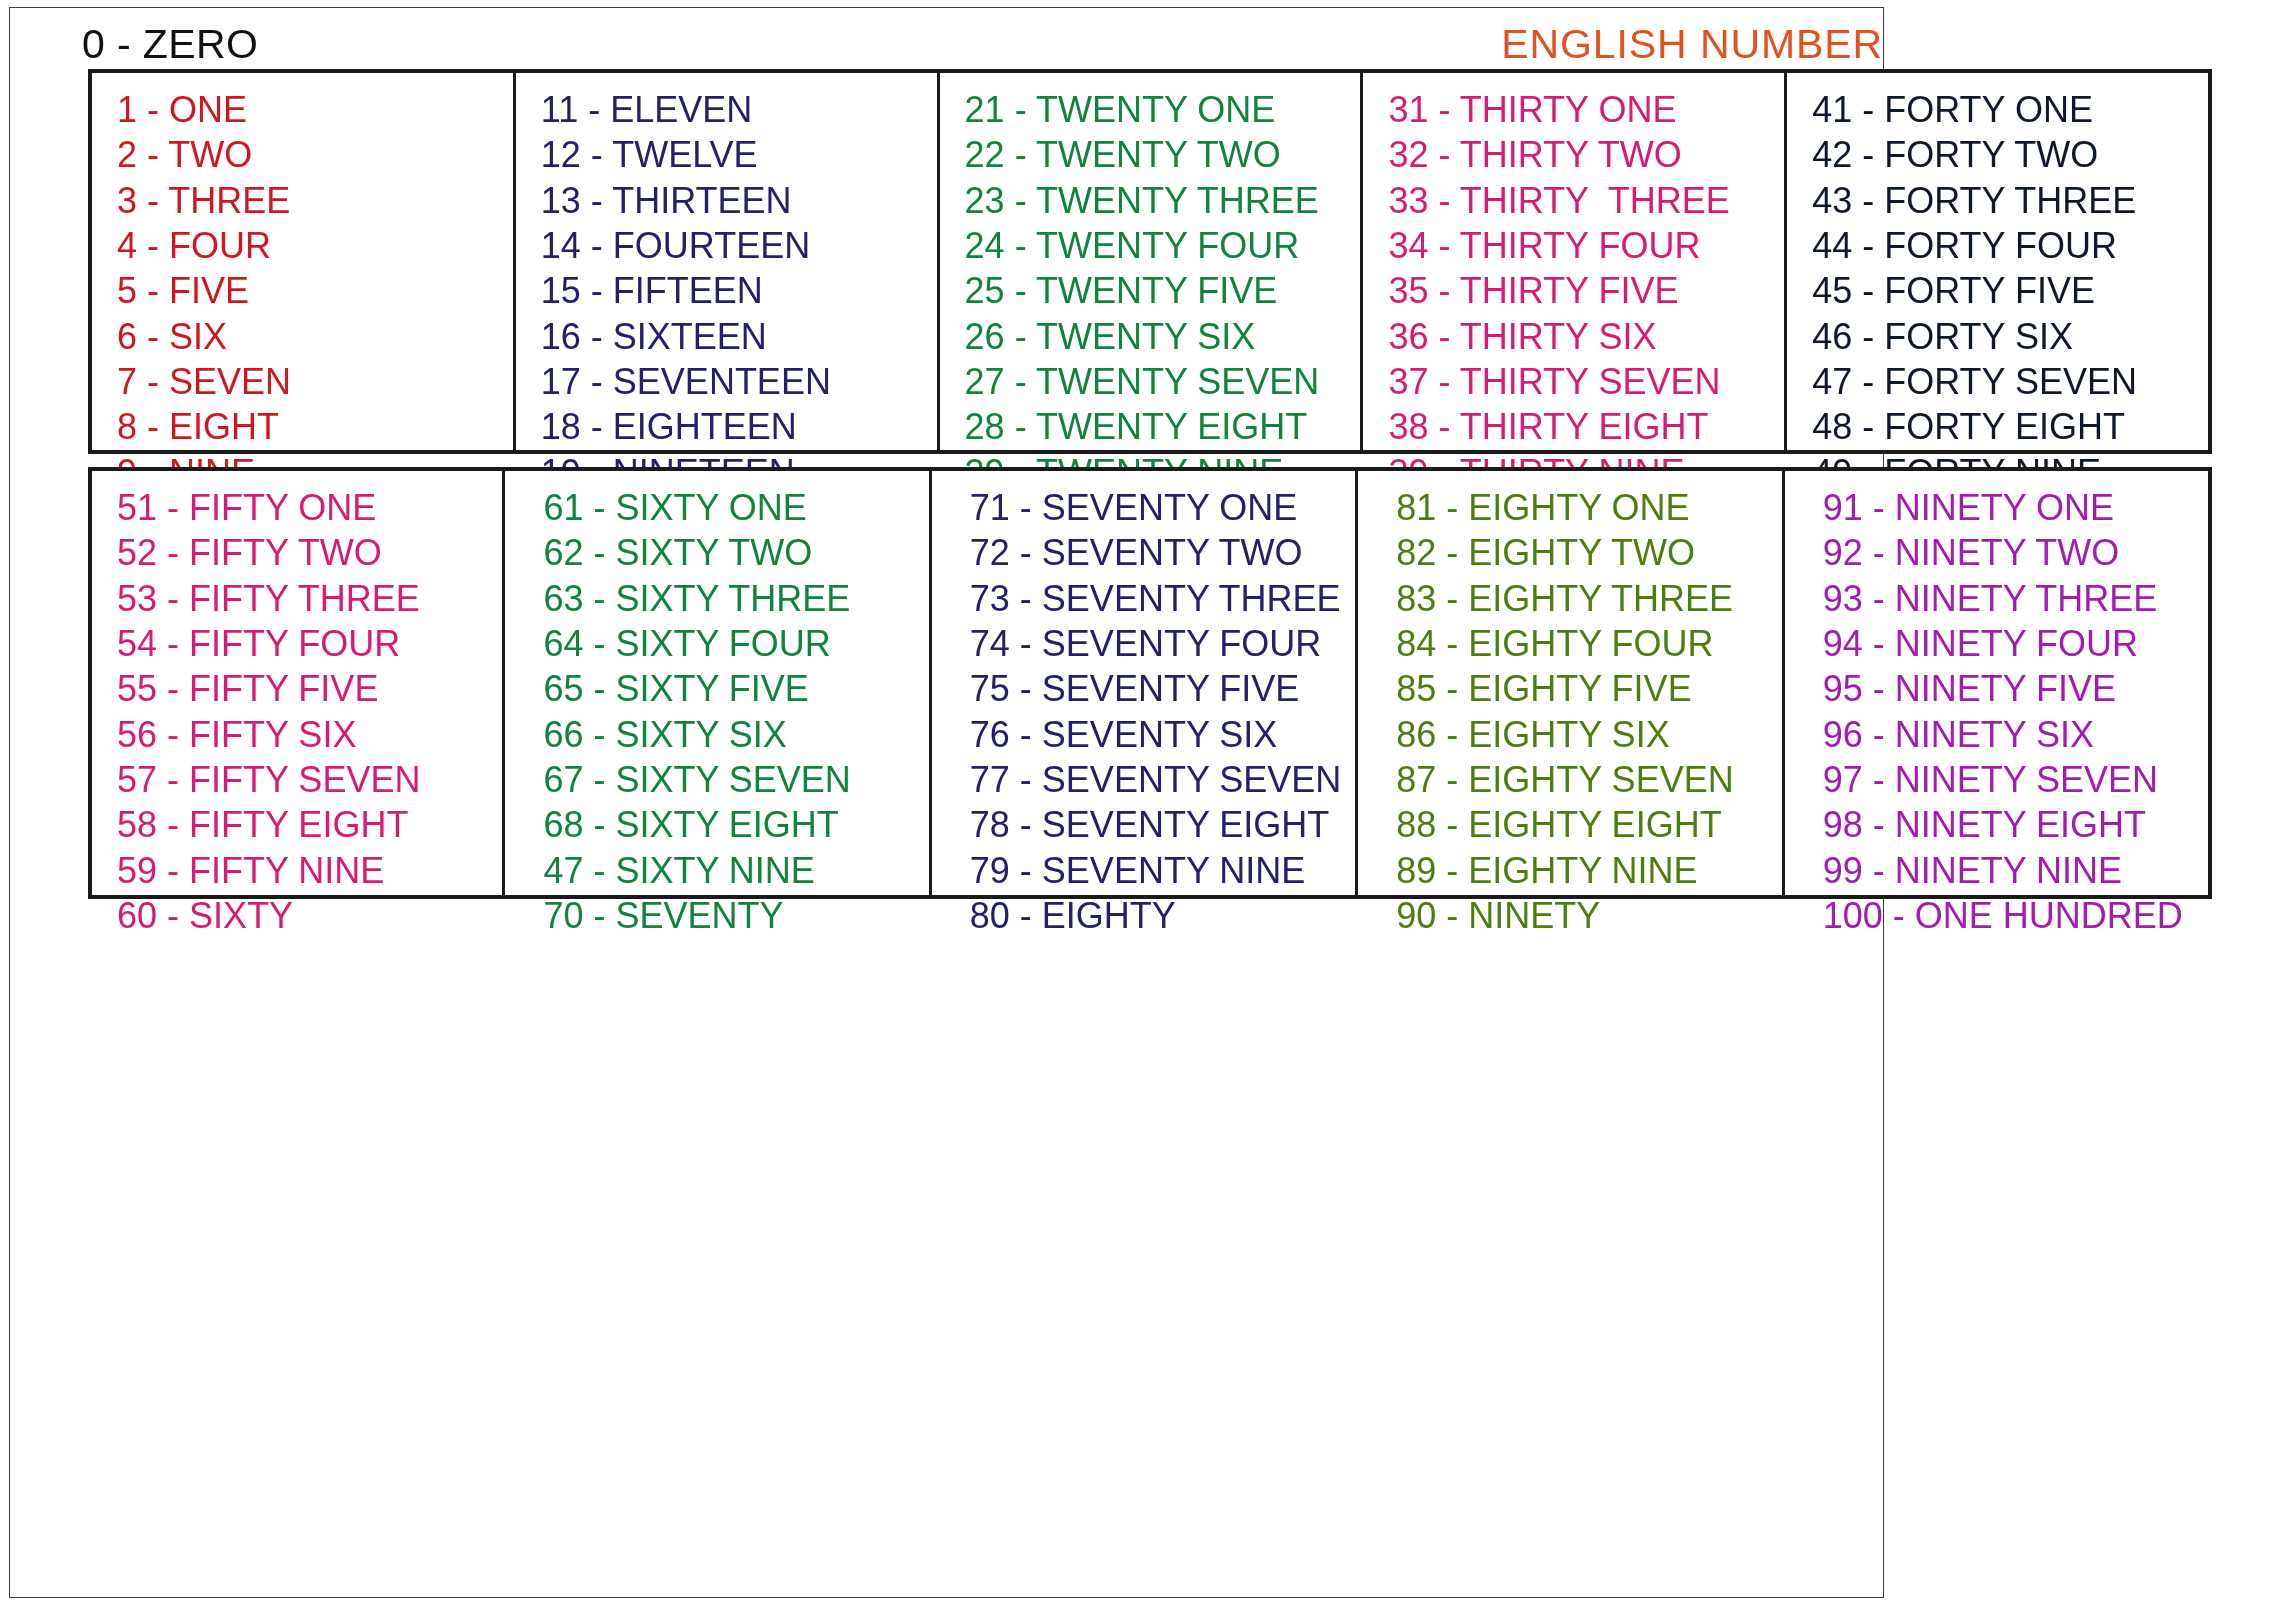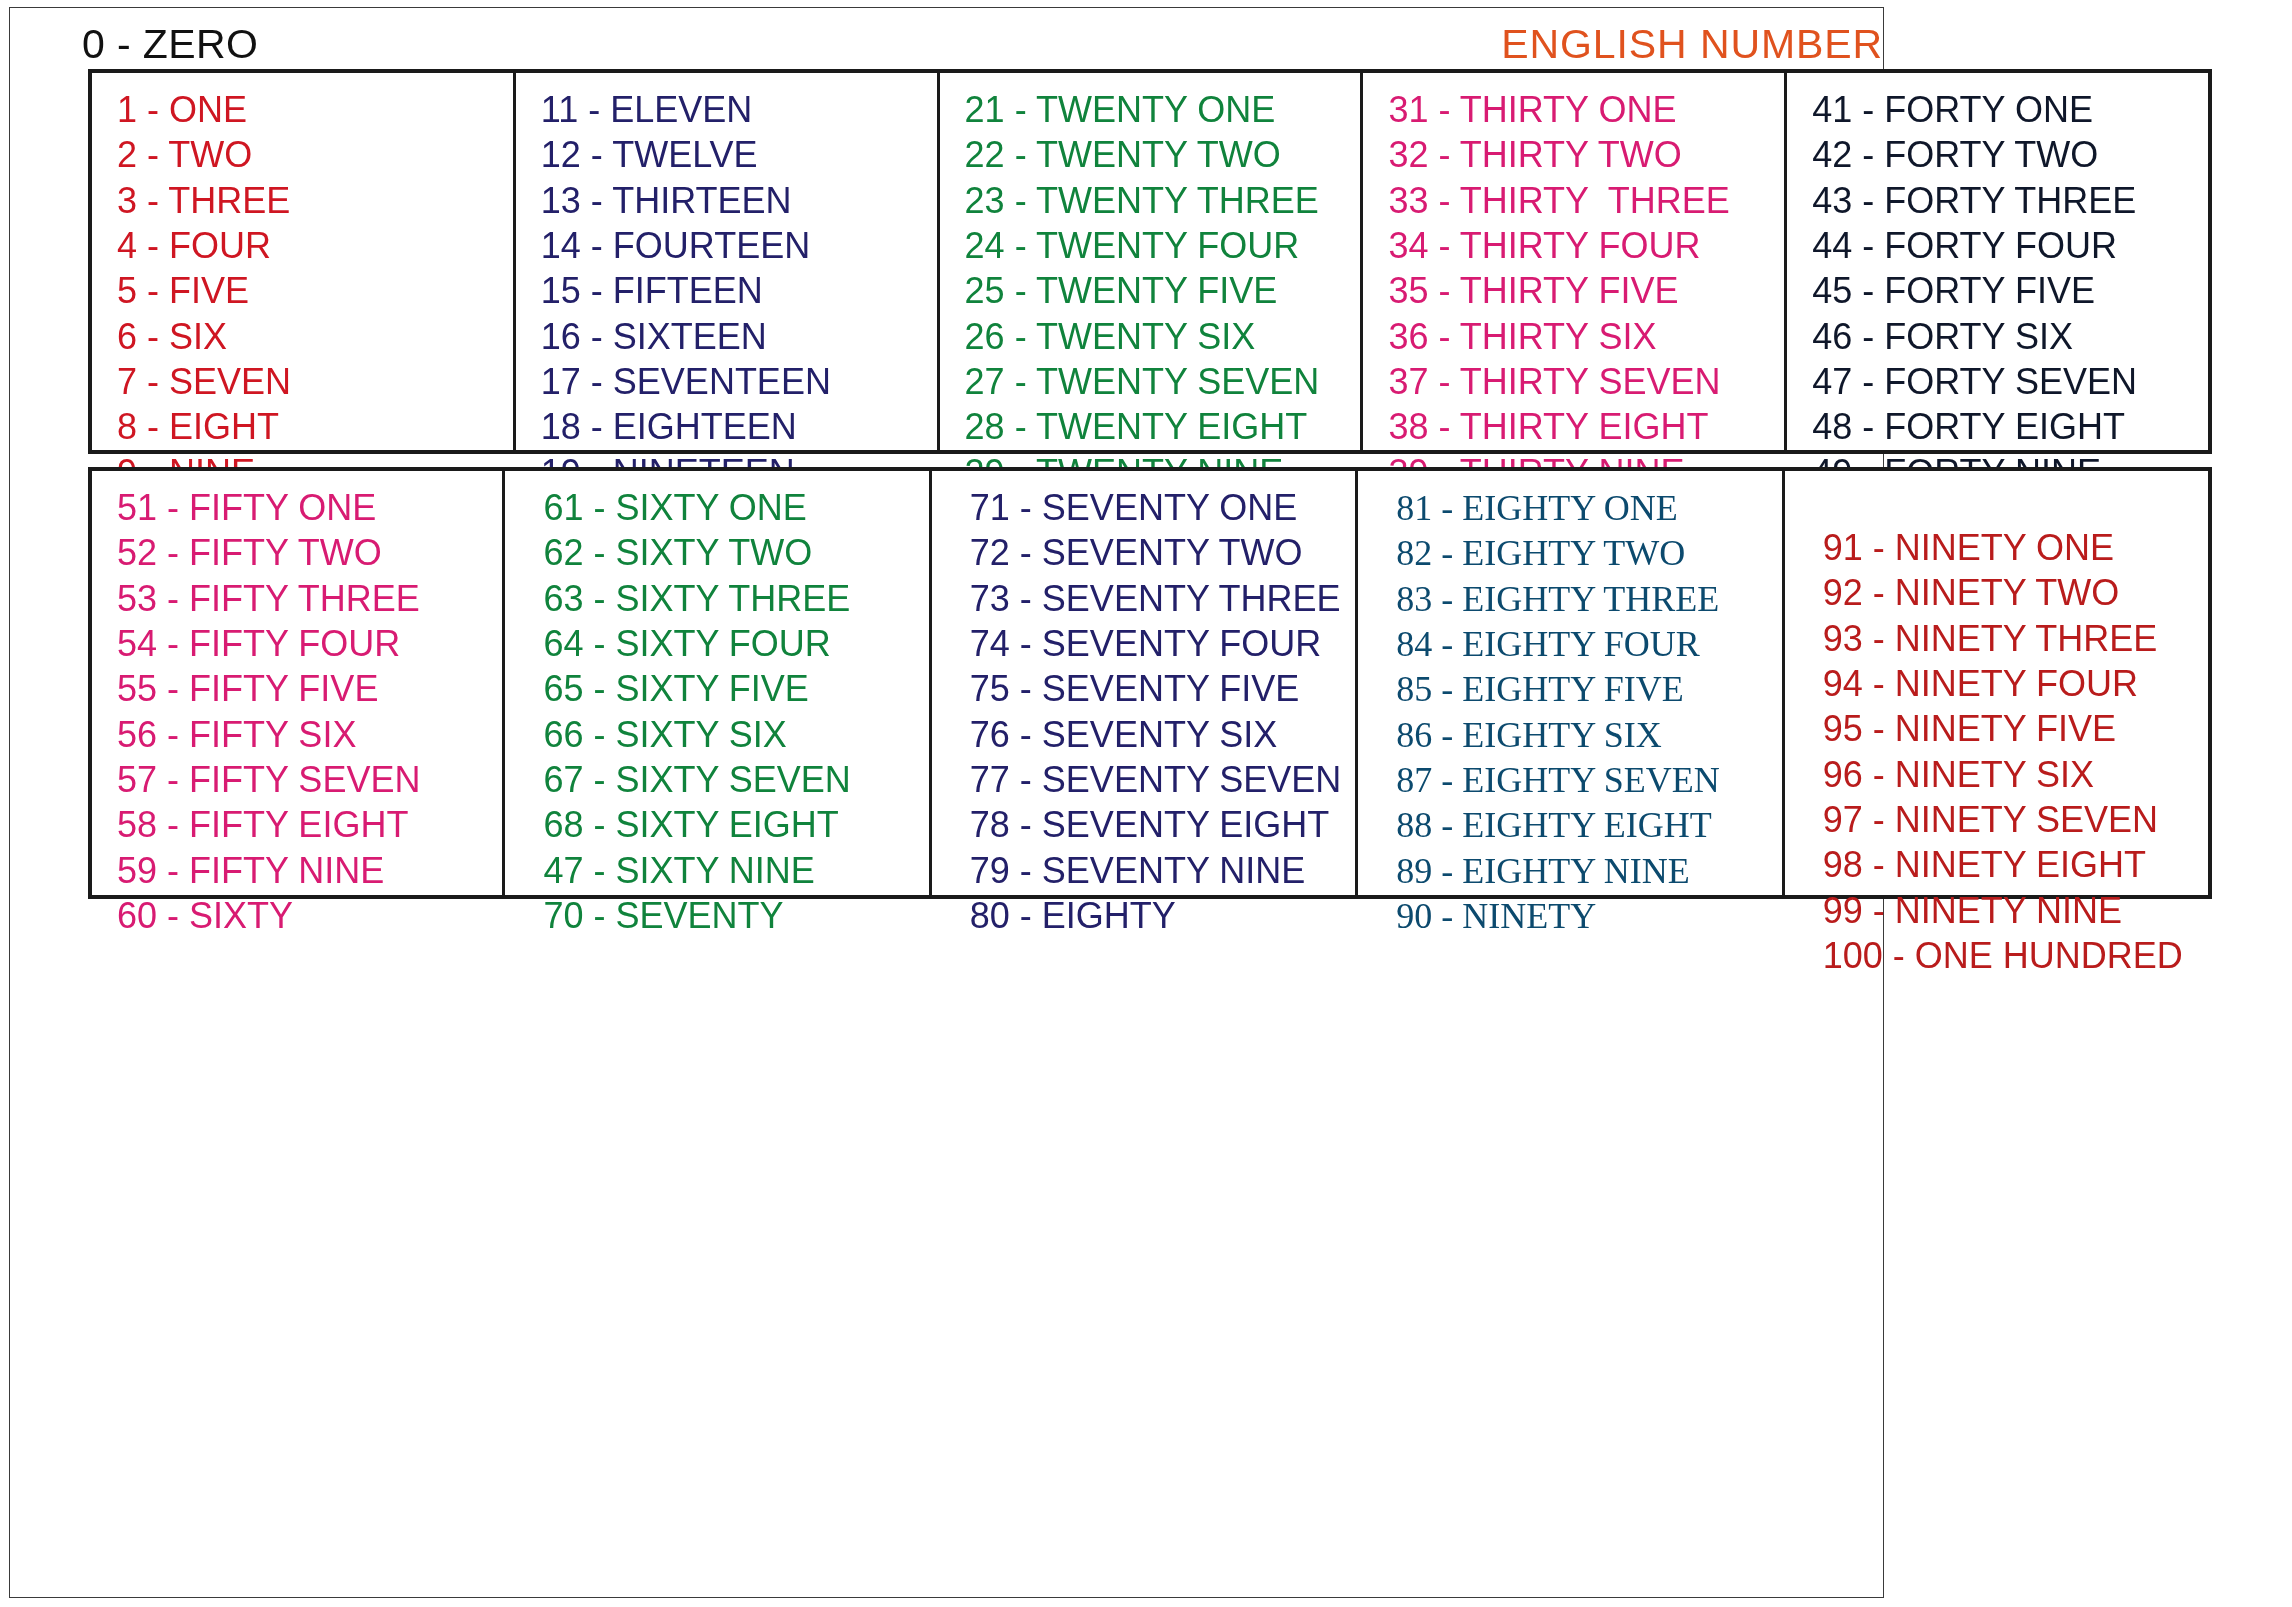--- a/index.html
+++ b/index.html
@@ -190,33 +190,33 @@
         <div class="num-item">72 - SEVENTY TWO</div>
         <div class="num-item">73 - SEVENTY THREE</div>
         <div class="num-item">74 - SEVENTY FOUR</div>
         <div class="num-item">75 - SEVENTY FIVE</div>
         <div class="num-item">76 - SEVENTY SIX</div>
         <div class="num-item">77 - SEVENTY SEVEN</div>
         <div class="num-item">78 - SEVENTY EIGHT</div>
         <div class="num-item">79 - SEVENTY NINE</div>
         <div class="num-item">80 - EIGHTY</div>
       </div>
-      <div class="num-col" style="border-right-color: rgb(26, 26, 26); color: #0c4a6e; font-family: Liberation Serif, serif;">
+      <div class="num-col" style="border-right-color: rgb(26, 26, 26); color: #4d7c0f;">
         <div class="num-item">81 - EIGHTY ONE</div>
         <div class="num-item">82 - EIGHTY TWO</div>
         <div class="num-item">83 - EIGHTY THREE</div>
         <div class="num-item">84 - EIGHTY FOUR</div>
         <div class="num-item">85 - EIGHTY FIVE</div>
         <div class="num-item">86 - EIGHTY SIX</div>
         <div class="num-item">87 - EIGHTY SEVEN</div>
         <div class="num-item">88 - EIGHTY EIGHT</div>
         <div class="num-item">89 - EIGHTY NINE</div>
         <div class="num-item">90 - NINETY</div>
       </div>
-      <div class="num-col" style="border-right-color: rgb(26, 26, 26); color: #b91c1c; margin-top: 40px;">
+      <div class="num-col" style="border-right-color: rgb(26, 26, 26); color: #a21caf;">
         <div class="num-item">91 - NINETY ONE</div>
         <div class="num-item">92 - NINETY TWO</div>
         <div class="num-item">93 - NINETY THREE</div>
         <div class="num-item">94 - NINETY FOUR</div>
         <div class="num-item">95 - NINETY FIVE</div>
         <div class="num-item">96 - NINETY SIX</div>
         <div class="num-item">97 - NINETY SEVEN</div>
         <div class="num-item">98 - NINETY EIGHT</div>
         <div class="num-item">99 - NINETY NINE</div>
         <div class="num-item">100 - ONE HUNDRED</div>

